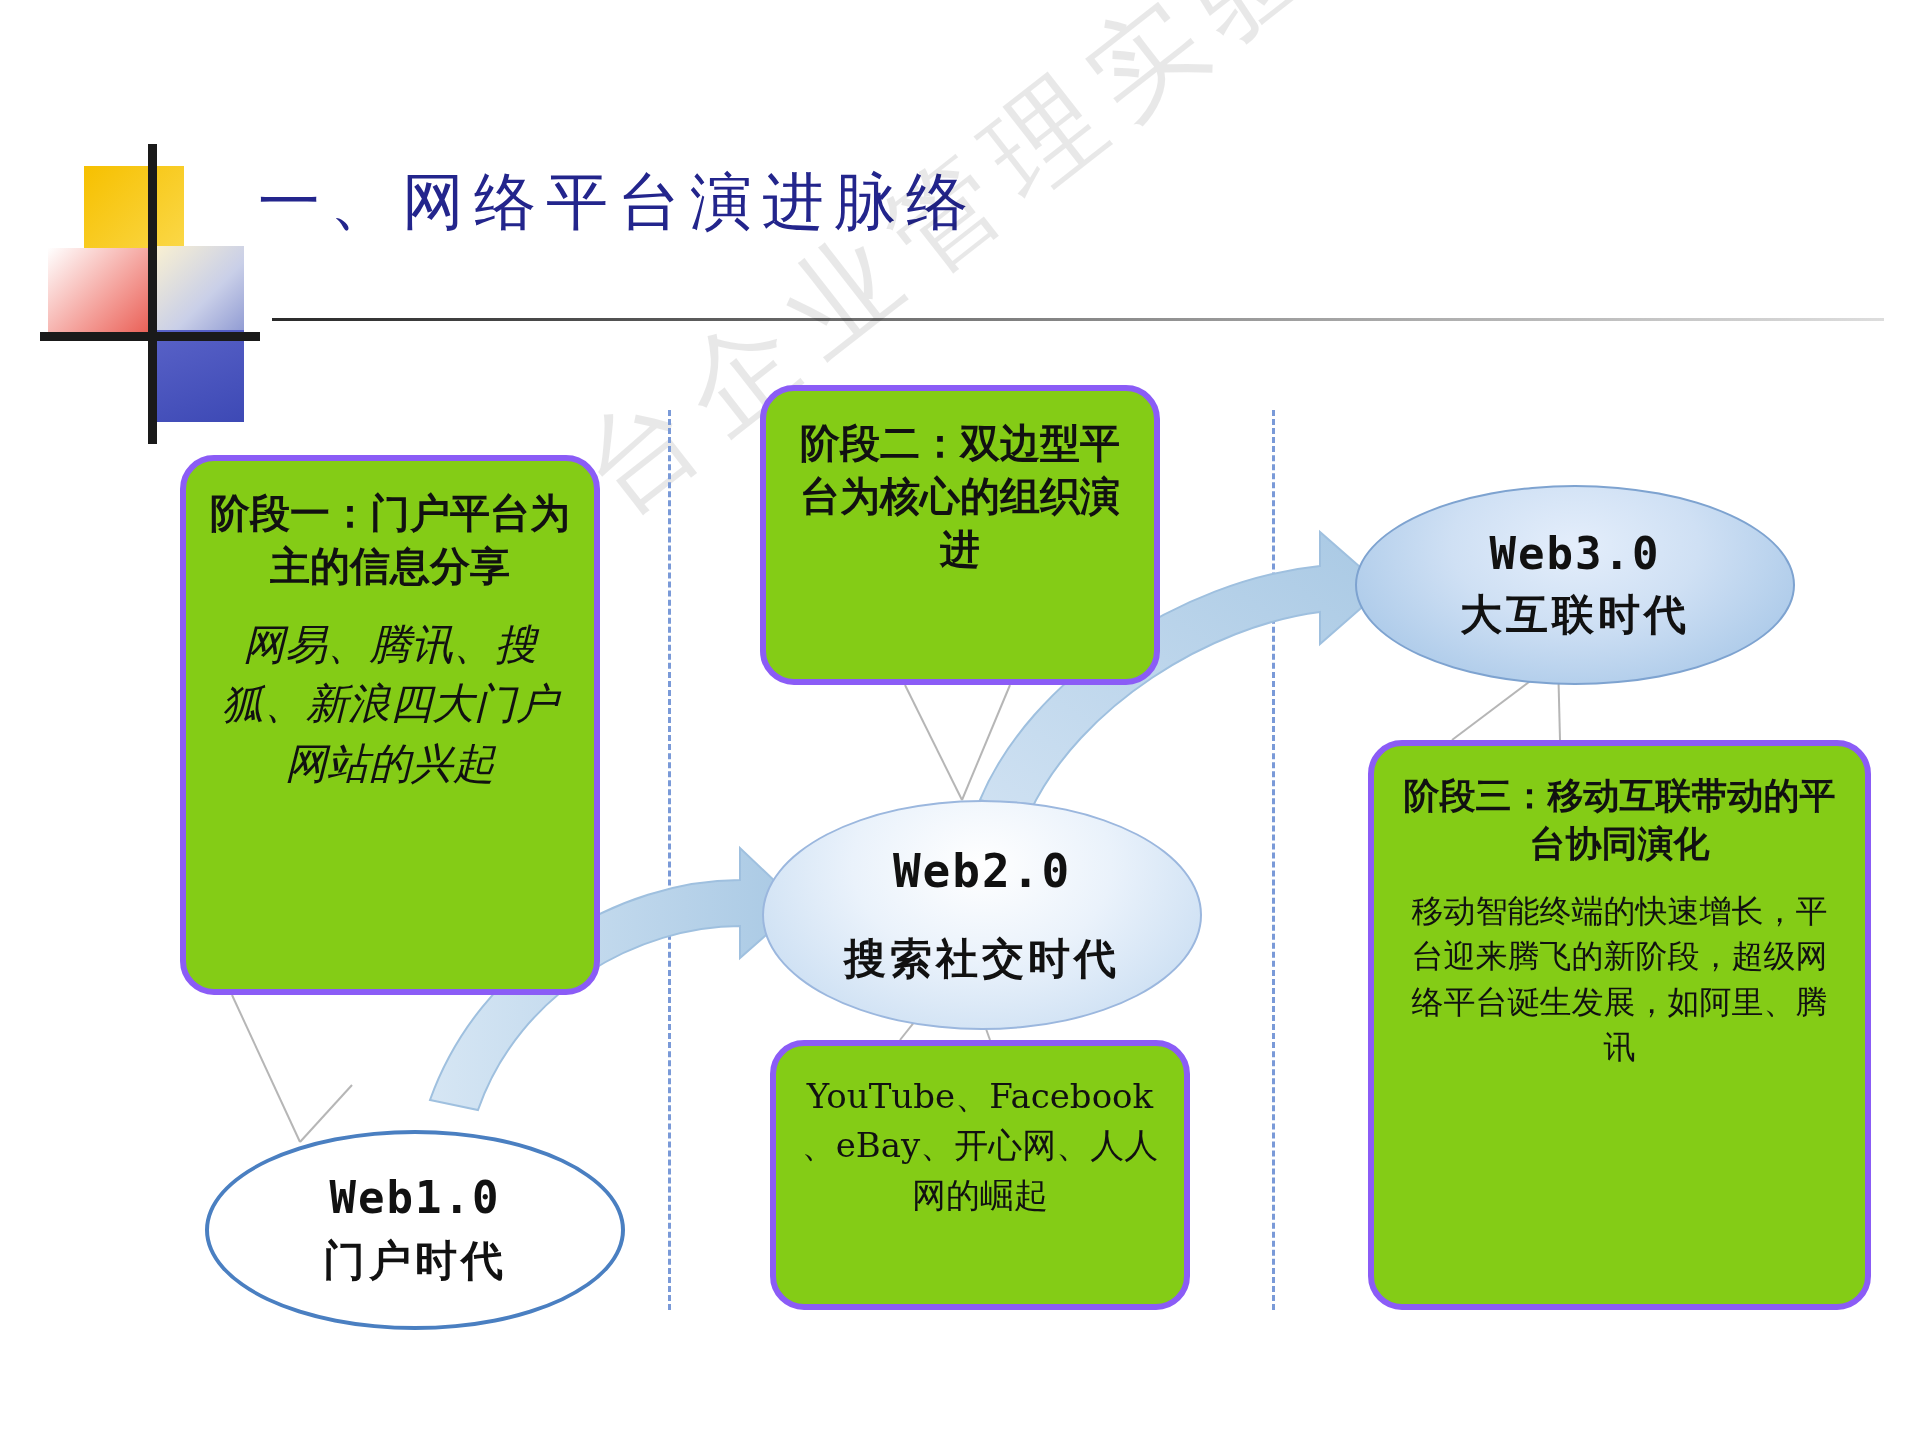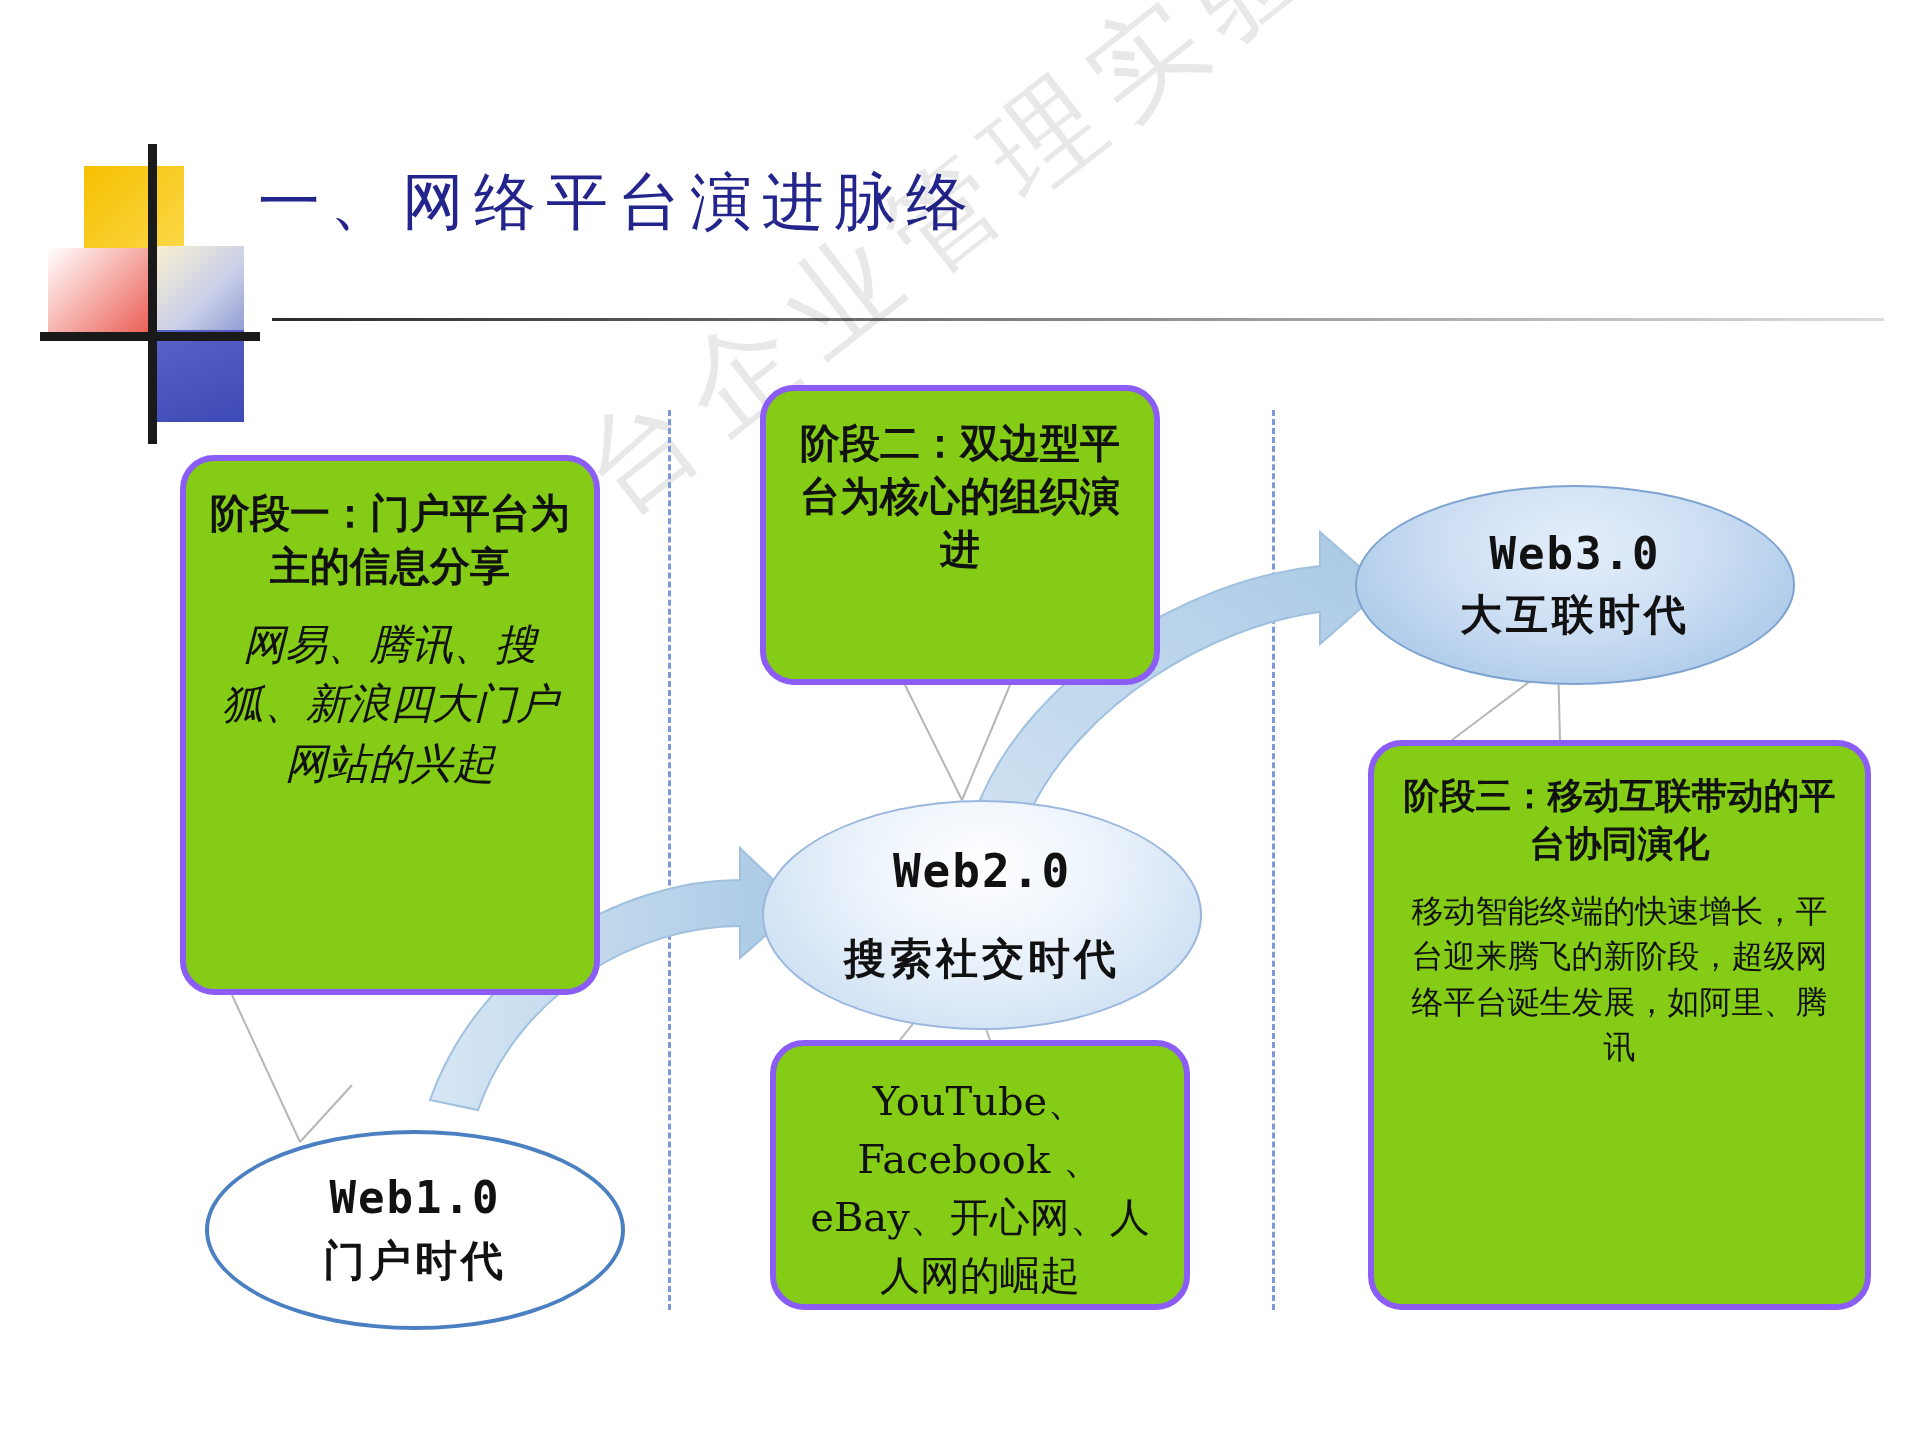--- a/index.html
+++ b/index.html
@@ -131,21 +131,21 @@
   #callout-stage1 .callout-body { font-size: 42px; font-style: italic; }
 
   #callout-stage2 { left: 760px; top: 385px; width: 400px; height: 300px; }
   #callout-stage2 .callout-head { font-size: 40px; }
 
   #callout-stage3 { left: 1368px; top: 740px; width: 503px; height: 570px; }
   #callout-stage3 .callout-head { font-size: 36px; }
   #callout-stage3 .callout-body { font-size: 32px; }
 
   #callout-web2-list { left: 770px; top: 1040px; width: 420px; height: 270px; }
-  #callout-web2-list .callout-body { font-size: 40px; margin-top: 0; line-height: 1.45; }
+  #callout-web2-list .callout-body { font-size: 34px; margin-top: 0; line-height: 1.45; }
 
   
   .node-ellipse {
     position: absolute;
     border-radius: 50%;
     display: flex;
     flex-direction: column;
     align-items: center;
     justify-content: center;
     box-sizing: border-box;

